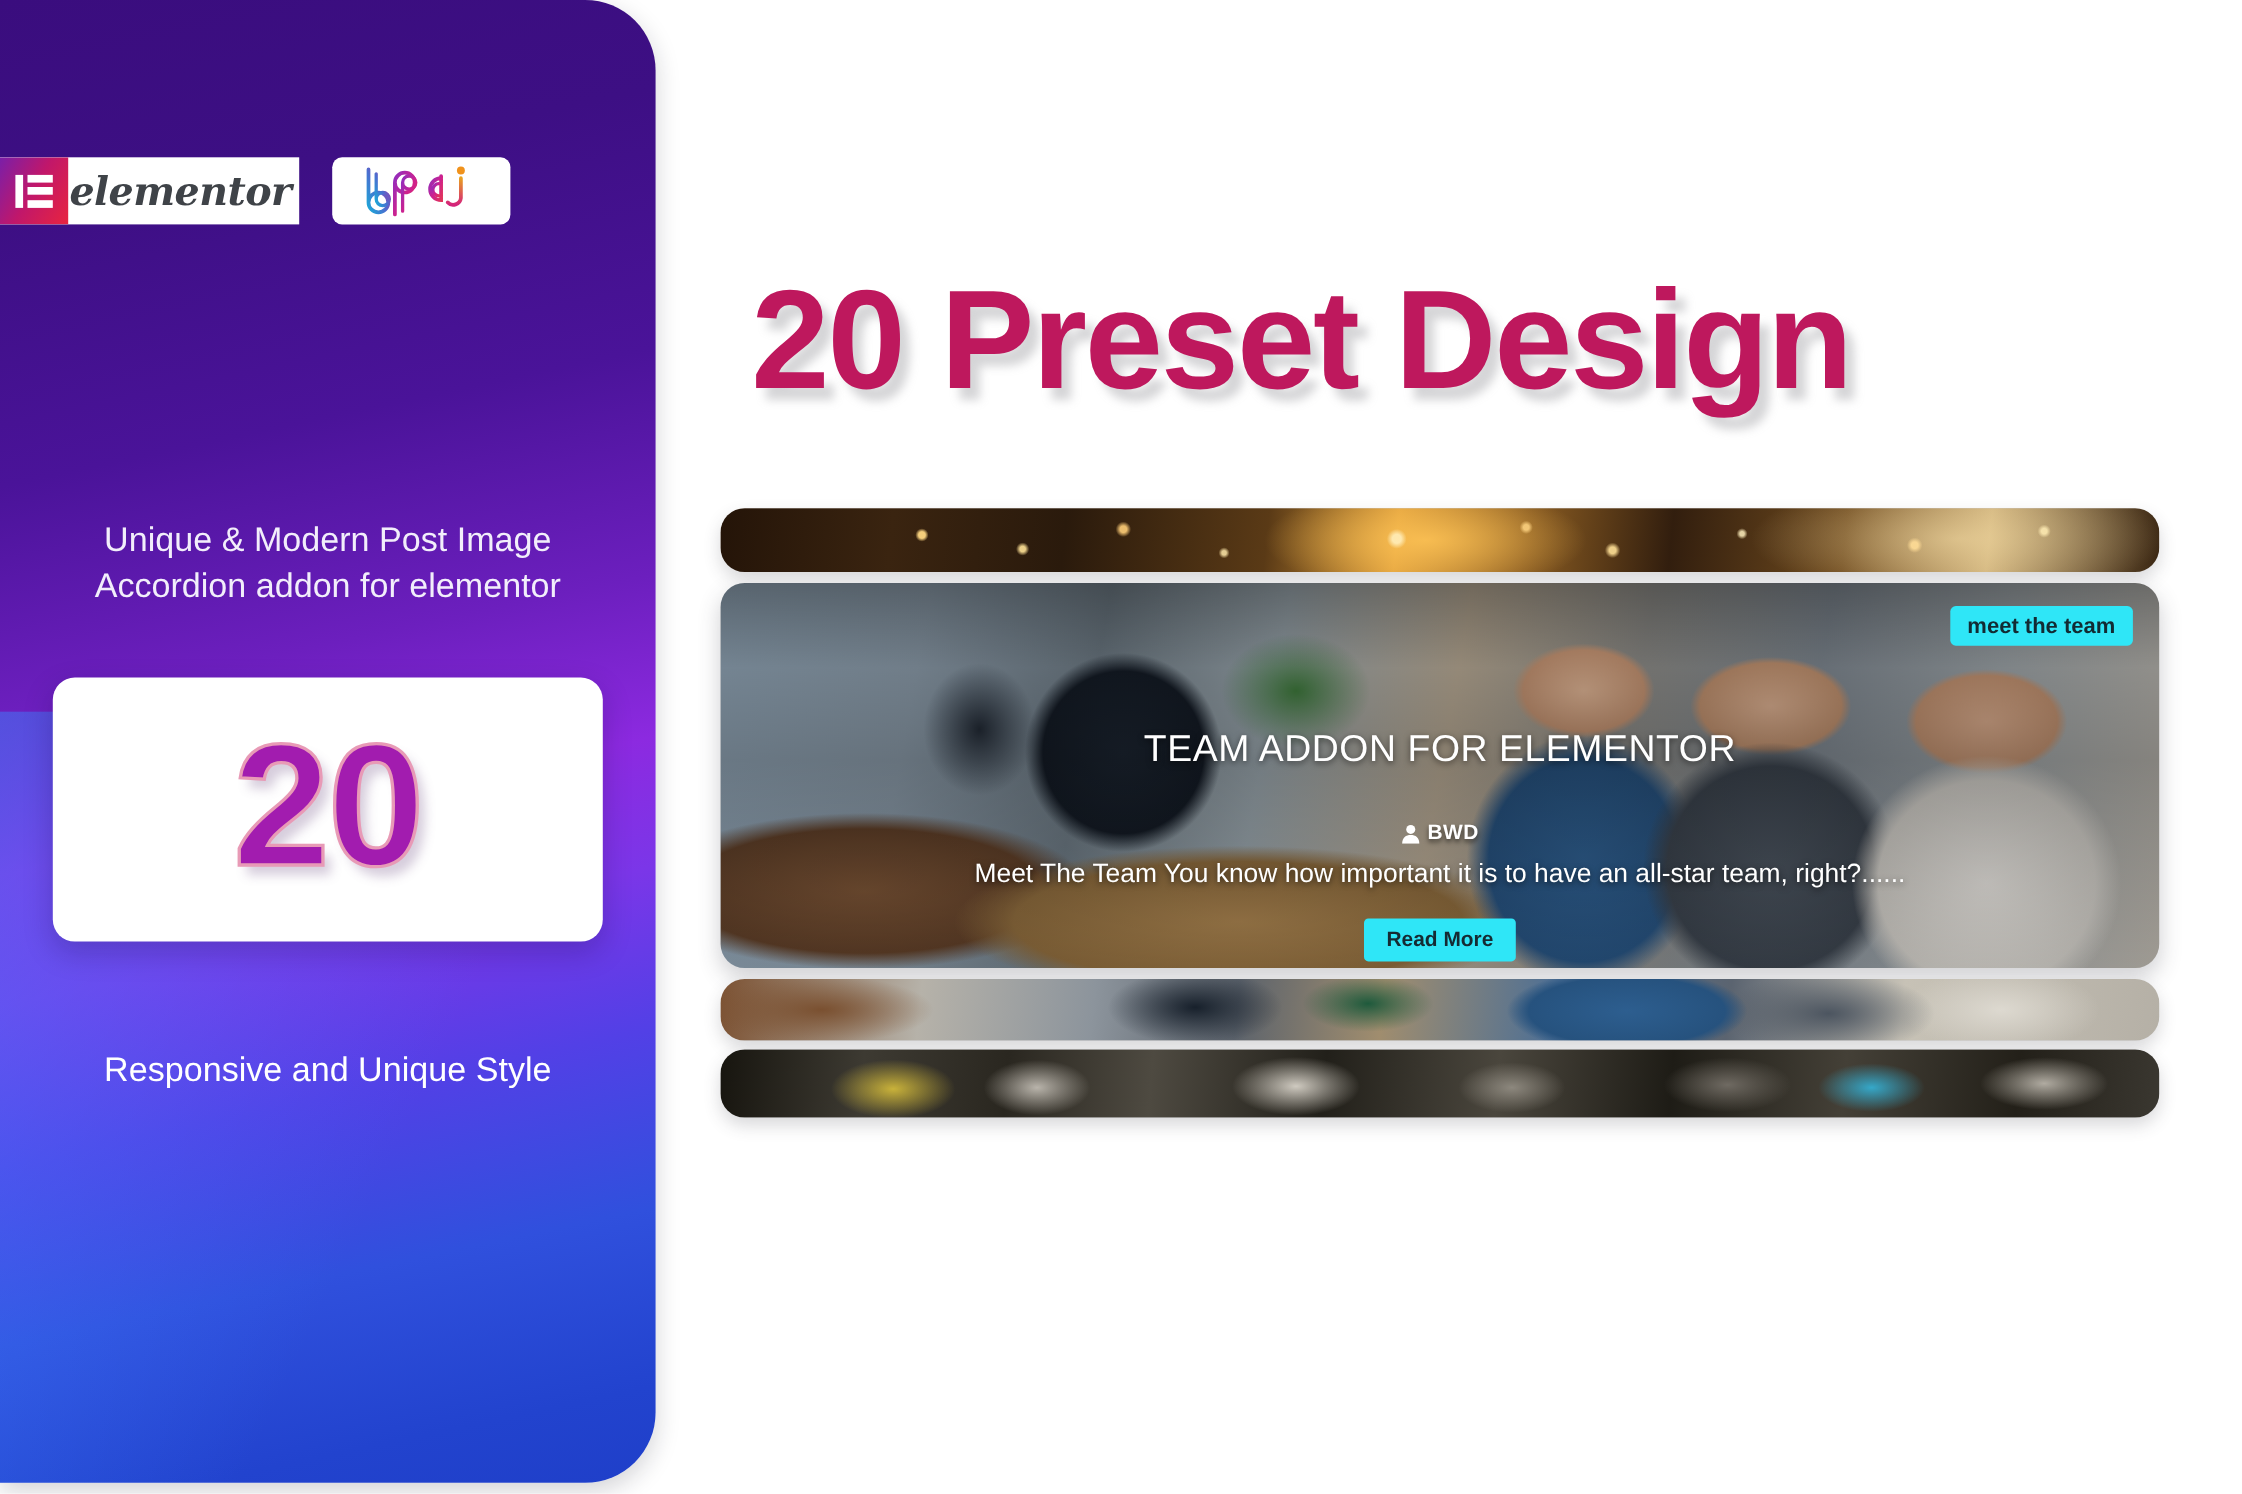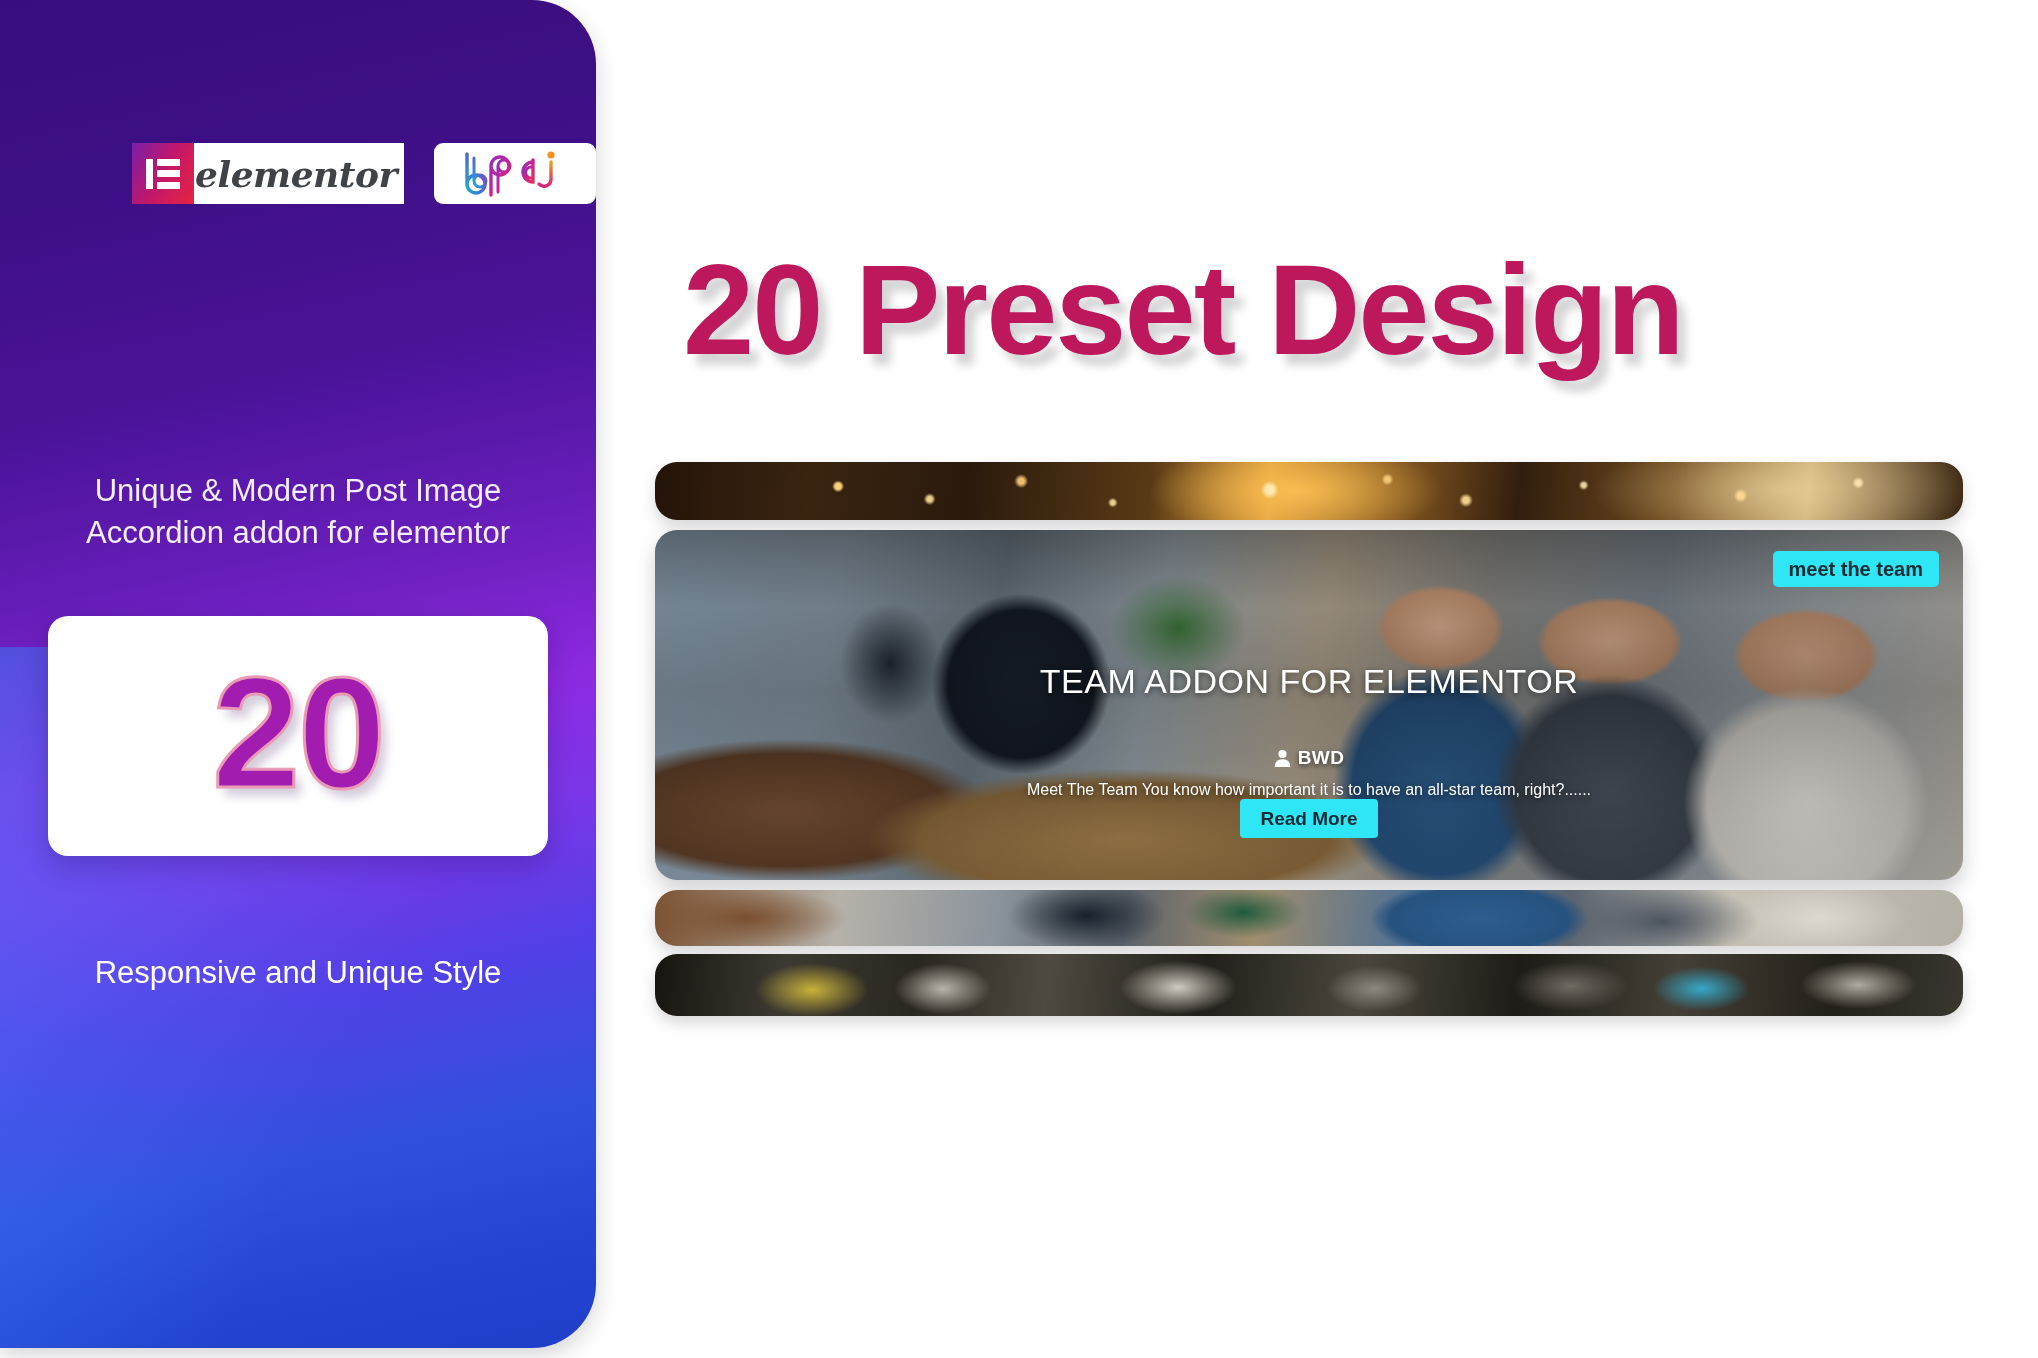--- a/index.html
+++ b/index.html
@@ -57,21 +57,21 @@
     background: linear-gradient(115deg, rgba(60,130,255,0.55) 0%, rgba(60,130,255,0.0) 52%);
     pointer-events: none;
   }
 
   .logo-row {
     position: absolute;
     left: 0;
     top: 143px;
     width: 596px;
     display: flex;
-    justify-content: flex-end;
+    justify-content: flex-start;
     align-items: center;
     gap: 30px;
     z-index: 3;
   }
 
   .logo-elementor {
     width: 272px;
     height: 61px;
     display: flex;
     align-items: stretch;
@@ -307,23 +307,24 @@
     letter-spacing: 0.4px;
     display: flex;
     align-items: center;
     justify-content: center;
     gap: 7px;
     text-shadow: 0 2px 5px rgba(0,0,0,0.6);
     margin-bottom: 12px;
     margin-top: 46px;
   }
   .panel-desc {
-    font-size: 16px;
+    font-size: 24px;
     font-weight: 400;
     text-shadow: 0 2px 6px rgba(0,0,0,0.6);
+    margin-bottom: 26px;
     text-align: center;
   }
   .btn-read-more {
     display: inline-block;
     background: #2fe6f7;
     color: #152b33;
     font-size: 19px;
     font-weight: 600;
     padding: 10px 20px;
     border-radius: 4px;

